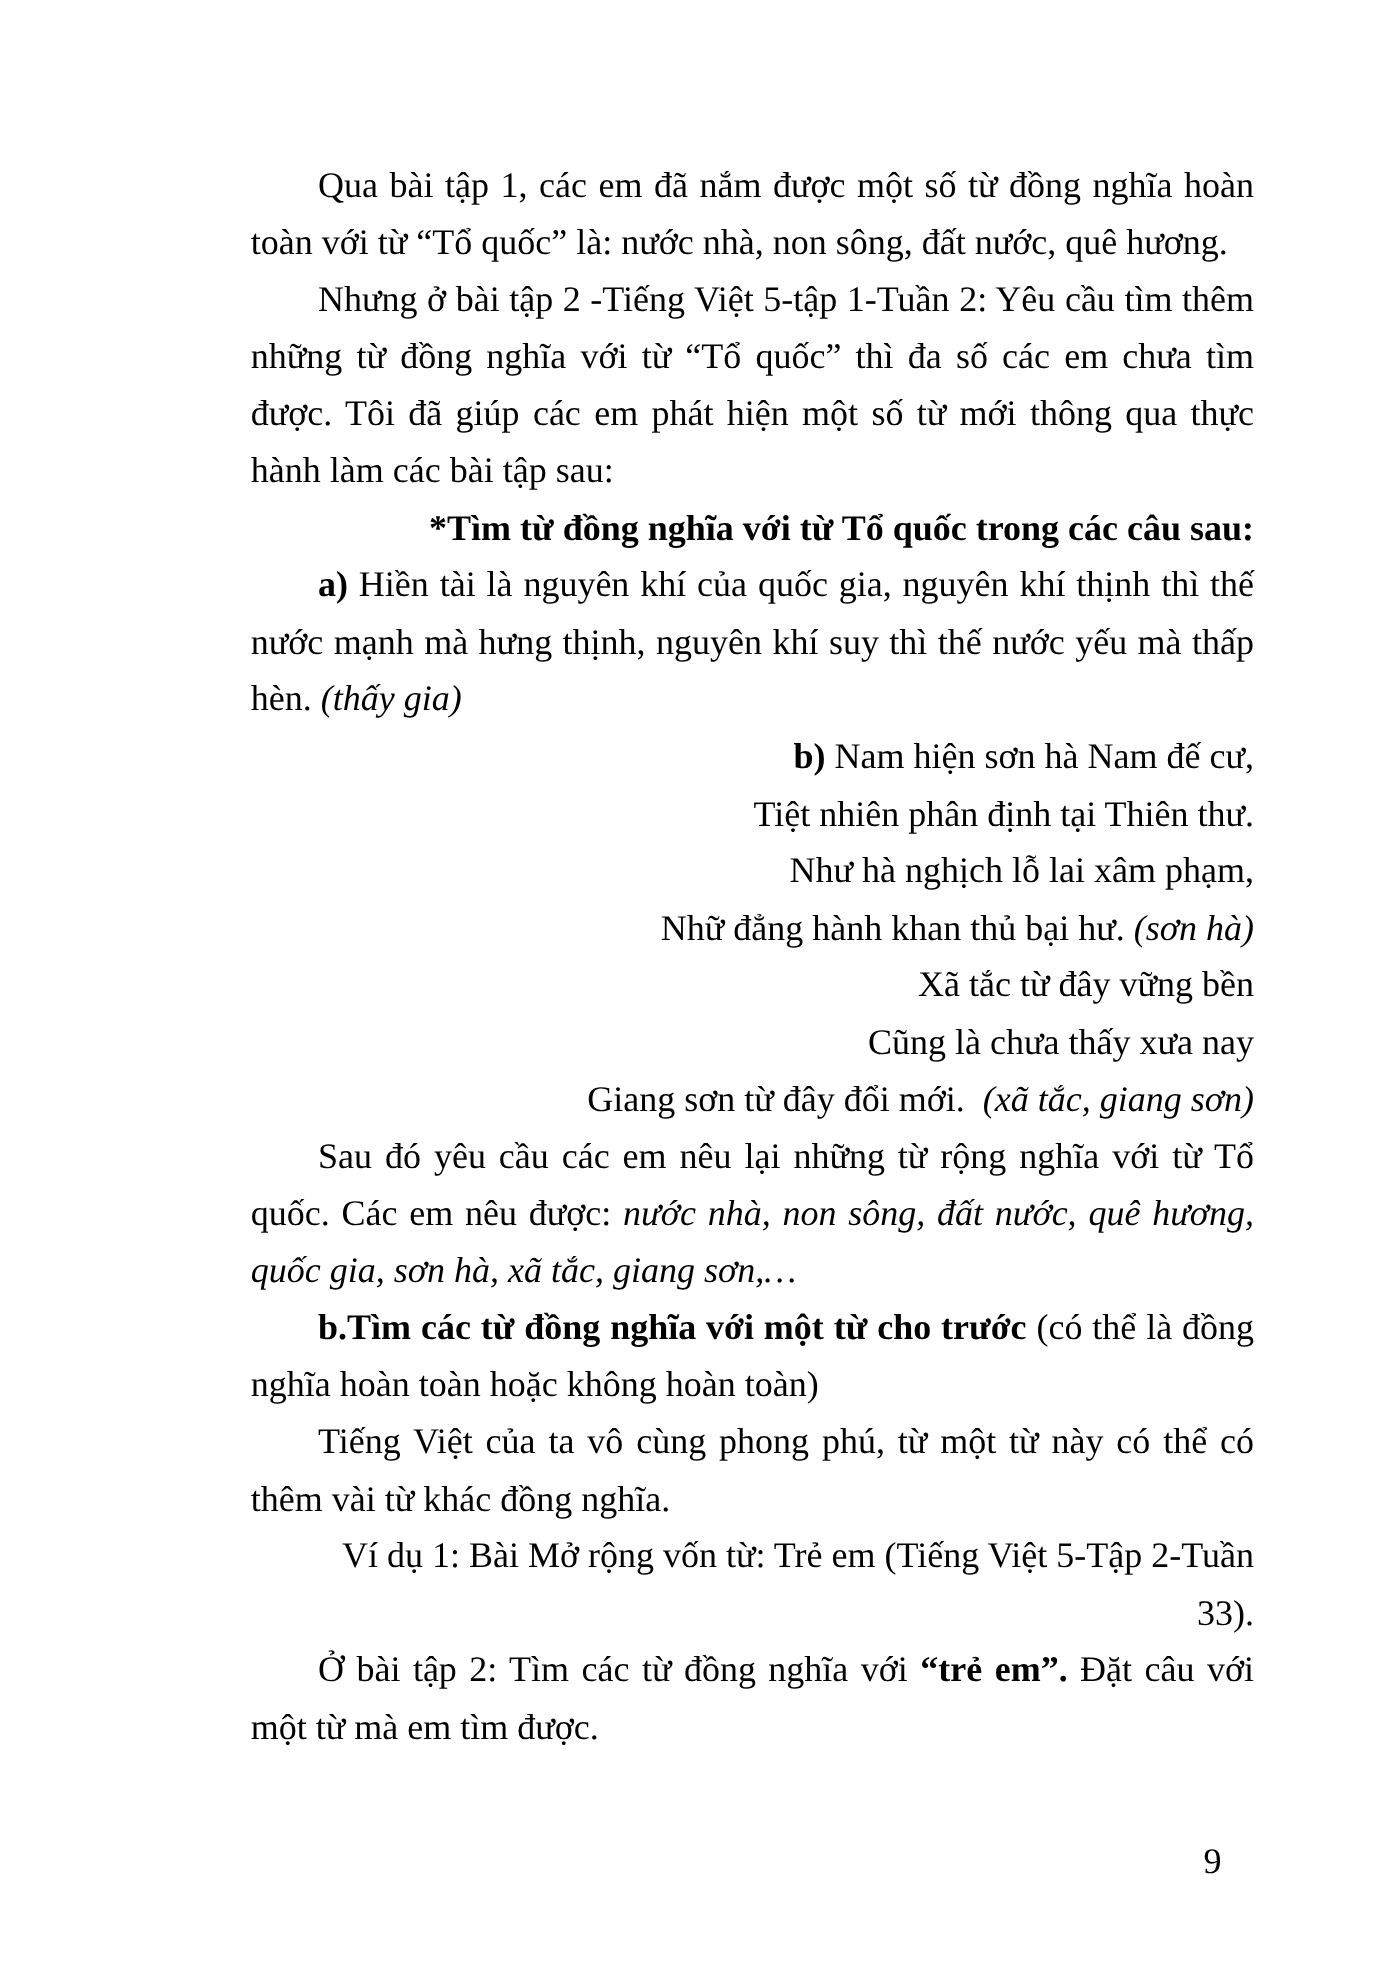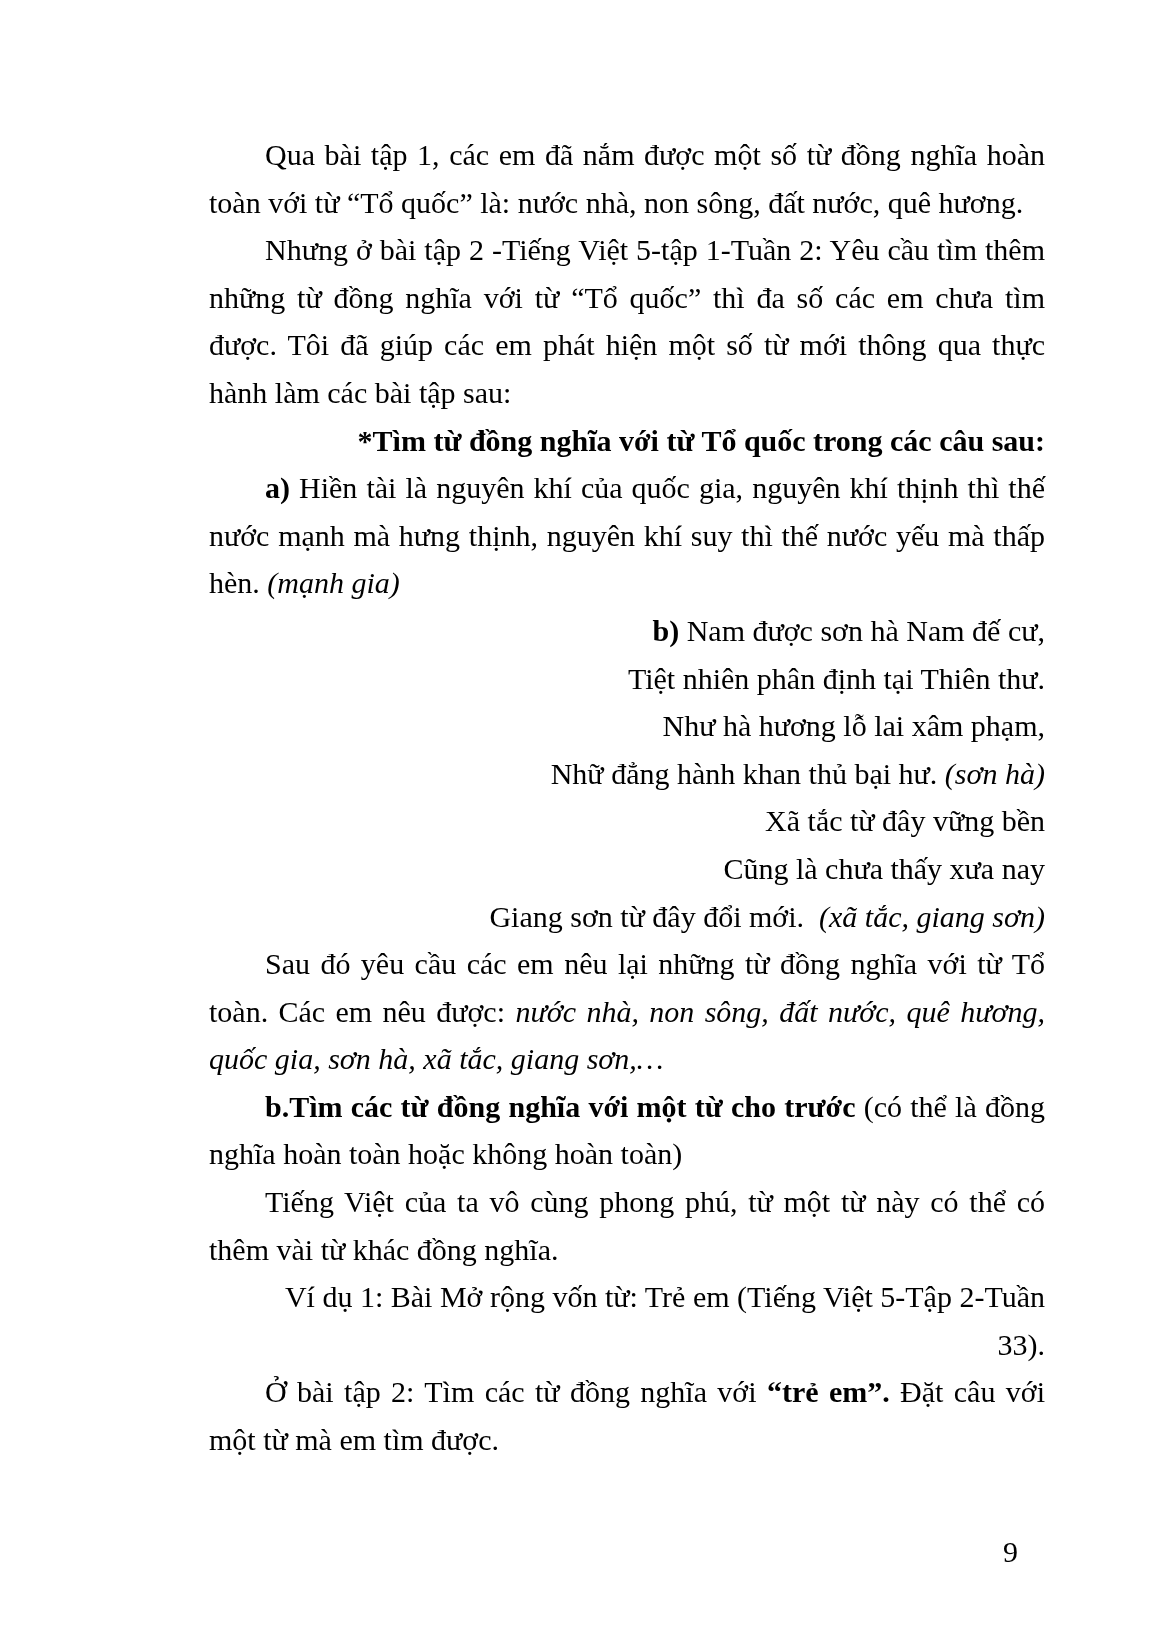--- a/index.html
+++ b/index.html
@@ -48,28 +48,28 @@
   }
 </style>
 </head>
 <body>
 
 <div class="page">
   <div class="doc-body">
       <p class="para indent justify"><span>Qua bài tập 1, các em đã nắm được một số từ đồng nghĩa hoàn toàn với từ “Tổ quốc” là: nước nhà, non sông, đất nước, quê hương.</span></p>
       <p class="para indent justify"><span>Nhưng ở bài tập 2 -Tiếng Việt 5-tập 1-Tuần 2: Yêu cầu tìm thêm những từ đồng nghĩa với từ “Tổ quốc” thì đa số các em chưa tìm được. Tôi đã giúp các em phát hiện một số từ mới thông qua thực hành làm các bài tập sau:</span></p>
       <p class="para indent"><span class="run-bold">*Tìm từ đồng nghĩa với từ Tổ quốc trong các câu sau:</span></p>
-      <p class="para indent justify"><span class="run-bold">a)</span><span> Hiền tài là nguyên khí của quốc gia, nguyên khí thịnh thì thế nước mạnh mà hưng thịnh, nguyên khí suy thì thế nước yếu mà thấp hèn. </span><span class="run-italic">(mạnh gia)</span></p>
-      <p class="para indent"><span class="run-bold">b)</span><span> Nam được sơn hà Nam đế cư,</span></p>
+      <p class="para indent justify"><span class="run-bold">a)</span><span> Hiền tài là nguyên khí của quốc gia, nguyên khí thịnh thì thế nước mạnh mà hưng thịnh, nguyên khí suy thì thế nước yếu mà thấp hèn. </span><span class="run-italic">(thấy gia)</span></p>
+      <p class="para indent"><span class="run-bold">b)</span><span> Nam hiện sơn hà Nam đế cư,</span></p>
       <p class="para indent"><span>Tiệt nhiên phân định tại Thiên thư.</span></p>
-      <p class="para indent"><span>Như hà hương lỗ lai xâm phạm,</span></p>
+      <p class="para indent"><span>Như hà nghịch lỗ lai xâm phạm,</span></p>
       <p class="para indent"><span>Nhữ đẳng hành khan thủ bại hư. </span><span class="run-italic">(sơn hà)</span></p>
       <p class="para indent"><span>Xã tắc từ đây vững bền</span></p>
       <p class="para indent"><span>Cũng là chưa thấy xưa nay</span></p>
       <p class="para indent"><span>Giang sơn từ đây đổi mới.&nbsp; </span><span class="run-italic">(xã tắc, giang sơn)</span></p>
-      <p class="para indent justify"><span>Sau đó yêu cầu các em nêu lại những từ đồng nghĩa với từ Tổ toàn. Các em nêu được: </span><span class="run-italic">nước nhà, non sông, đất nước, quê hương, quốc gia, sơn hà, xã tắc, giang sơn,…</span></p>
+      <p class="para indent justify"><span>Sau đó yêu cầu các em nêu lại những từ rộng nghĩa với từ Tổ quốc. Các em nêu được: </span><span class="run-italic">nước nhà, non sông, đất nước, quê hương, quốc gia, sơn hà, xã tắc, giang sơn,…</span></p>
       <p class="para indent justify"><span class="run-bold">b.Tìm các từ đồng nghĩa với một từ cho trước </span><span>(có thể là đồng nghĩa hoàn toàn hoặc không hoàn toàn)</span></p>
       <p class="para indent justify"><span>Tiếng Việt của ta vô cùng phong phú, từ một từ này có thể có thêm vài từ khác đồng nghĩa.</span></p>
       <p class="para indent"><span>Ví dụ 1: Bài Mở rộng vốn từ: Trẻ em (Tiếng Việt 5-Tập 2-Tuần 33).</span></p>
       <p class="para indent justify"><span>Ở bài tập 2: Tìm các từ đồng nghĩa với </span><span class="run-bold">“trẻ em”.</span><span> Đặt câu với một từ mà em tìm được.</span></p>
     </div>
   <div class="page-number">9</div>
 </div>
 
 </body></html>

